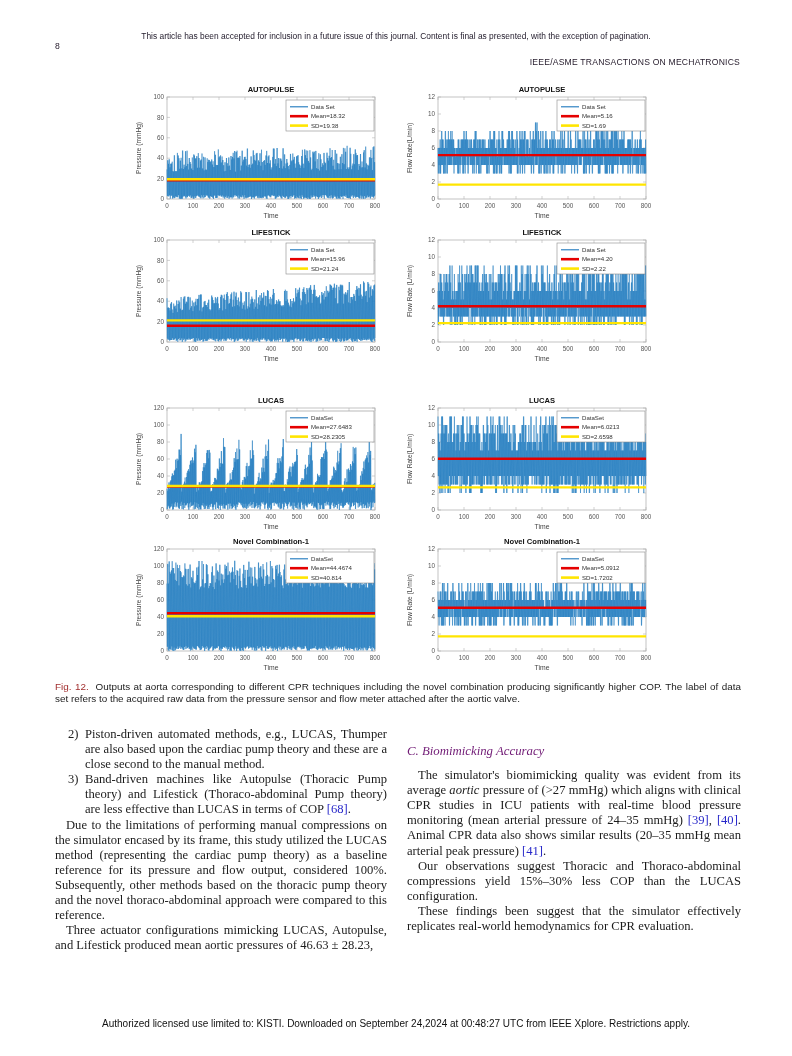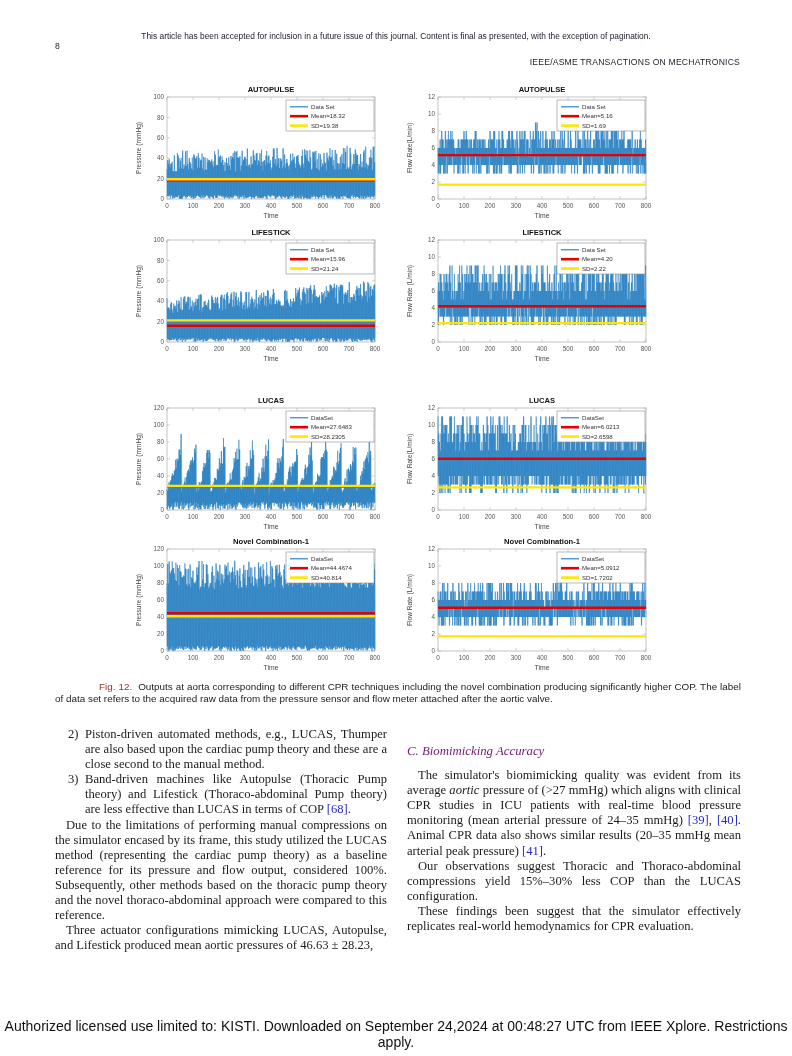--- a/index.html
+++ b/index.html
@@ -8,32 +8,32 @@
   .top-notice{position:absolute;top:10px;left:0;width:792px;text-align:center;
         font-family:"Liberation Sans",sans-serif;font-size:8.4px;color:#201a2a;margin-top:21px;}
   .runhead-row{position:absolute;top:41px;left:55px;width:685px;
         font-family:"Liberation Sans",sans-serif;font-size:8.6px;color:#2a2030;}
   .page-num{position:absolute;left:0;top:0;}
   .run-title{position:absolute;right:0;top:16px;letter-spacing:.2px;}
   .chart{position:absolute;}
   .fig-caption{position:absolute;top:681px;left:55px;width:686px;
         font-family:"Liberation Sans",sans-serif;font-size:9.9px;line-height:11.6px;
         text-align:justify;color:#222;}
-  .cap-label{color:#a22f2f;margin-left:44px;}
+  .cap-label{color:#a22f2f;}
   .col{position:absolute;top:727px;font-size:12.6px;line-height:15.1px;text-align:justify;}
   .col-left{left:55px;width:332px;}
   .col-right{left:407px;width:334px;}
   .list-item{position:relative;padding-left:30px;}
   .list-num{position:absolute;left:13px;top:0;}
   .para.indent{text-indent:11px;}
   .cite{color:#2626c9;}
   .figref{color:#c03030;}
   .section-heading{font-style:italic;color:#701a75;margin:17px 0 9px 0;font-size:12.8px;}
   .page-footer{position:absolute;top:1018px;left:0;width:792px;text-align:center;
-        font-family:"Liberation Sans",sans-serif;font-size:14px;color:#111;}
+        font-family:"Liberation Sans",sans-serif;font-size:10px;color:#111;}
   svg text{font-family:"Liberation Sans",sans-serif;}
 </style>
 </head>
 <body>
 
 <div class="page">
 
   <div class="top-notice">This article has been accepted for inclusion in a future issue of this journal. Content is final as presented, with the exception of pagination.</div>
 
   <div class="runhead-row">

